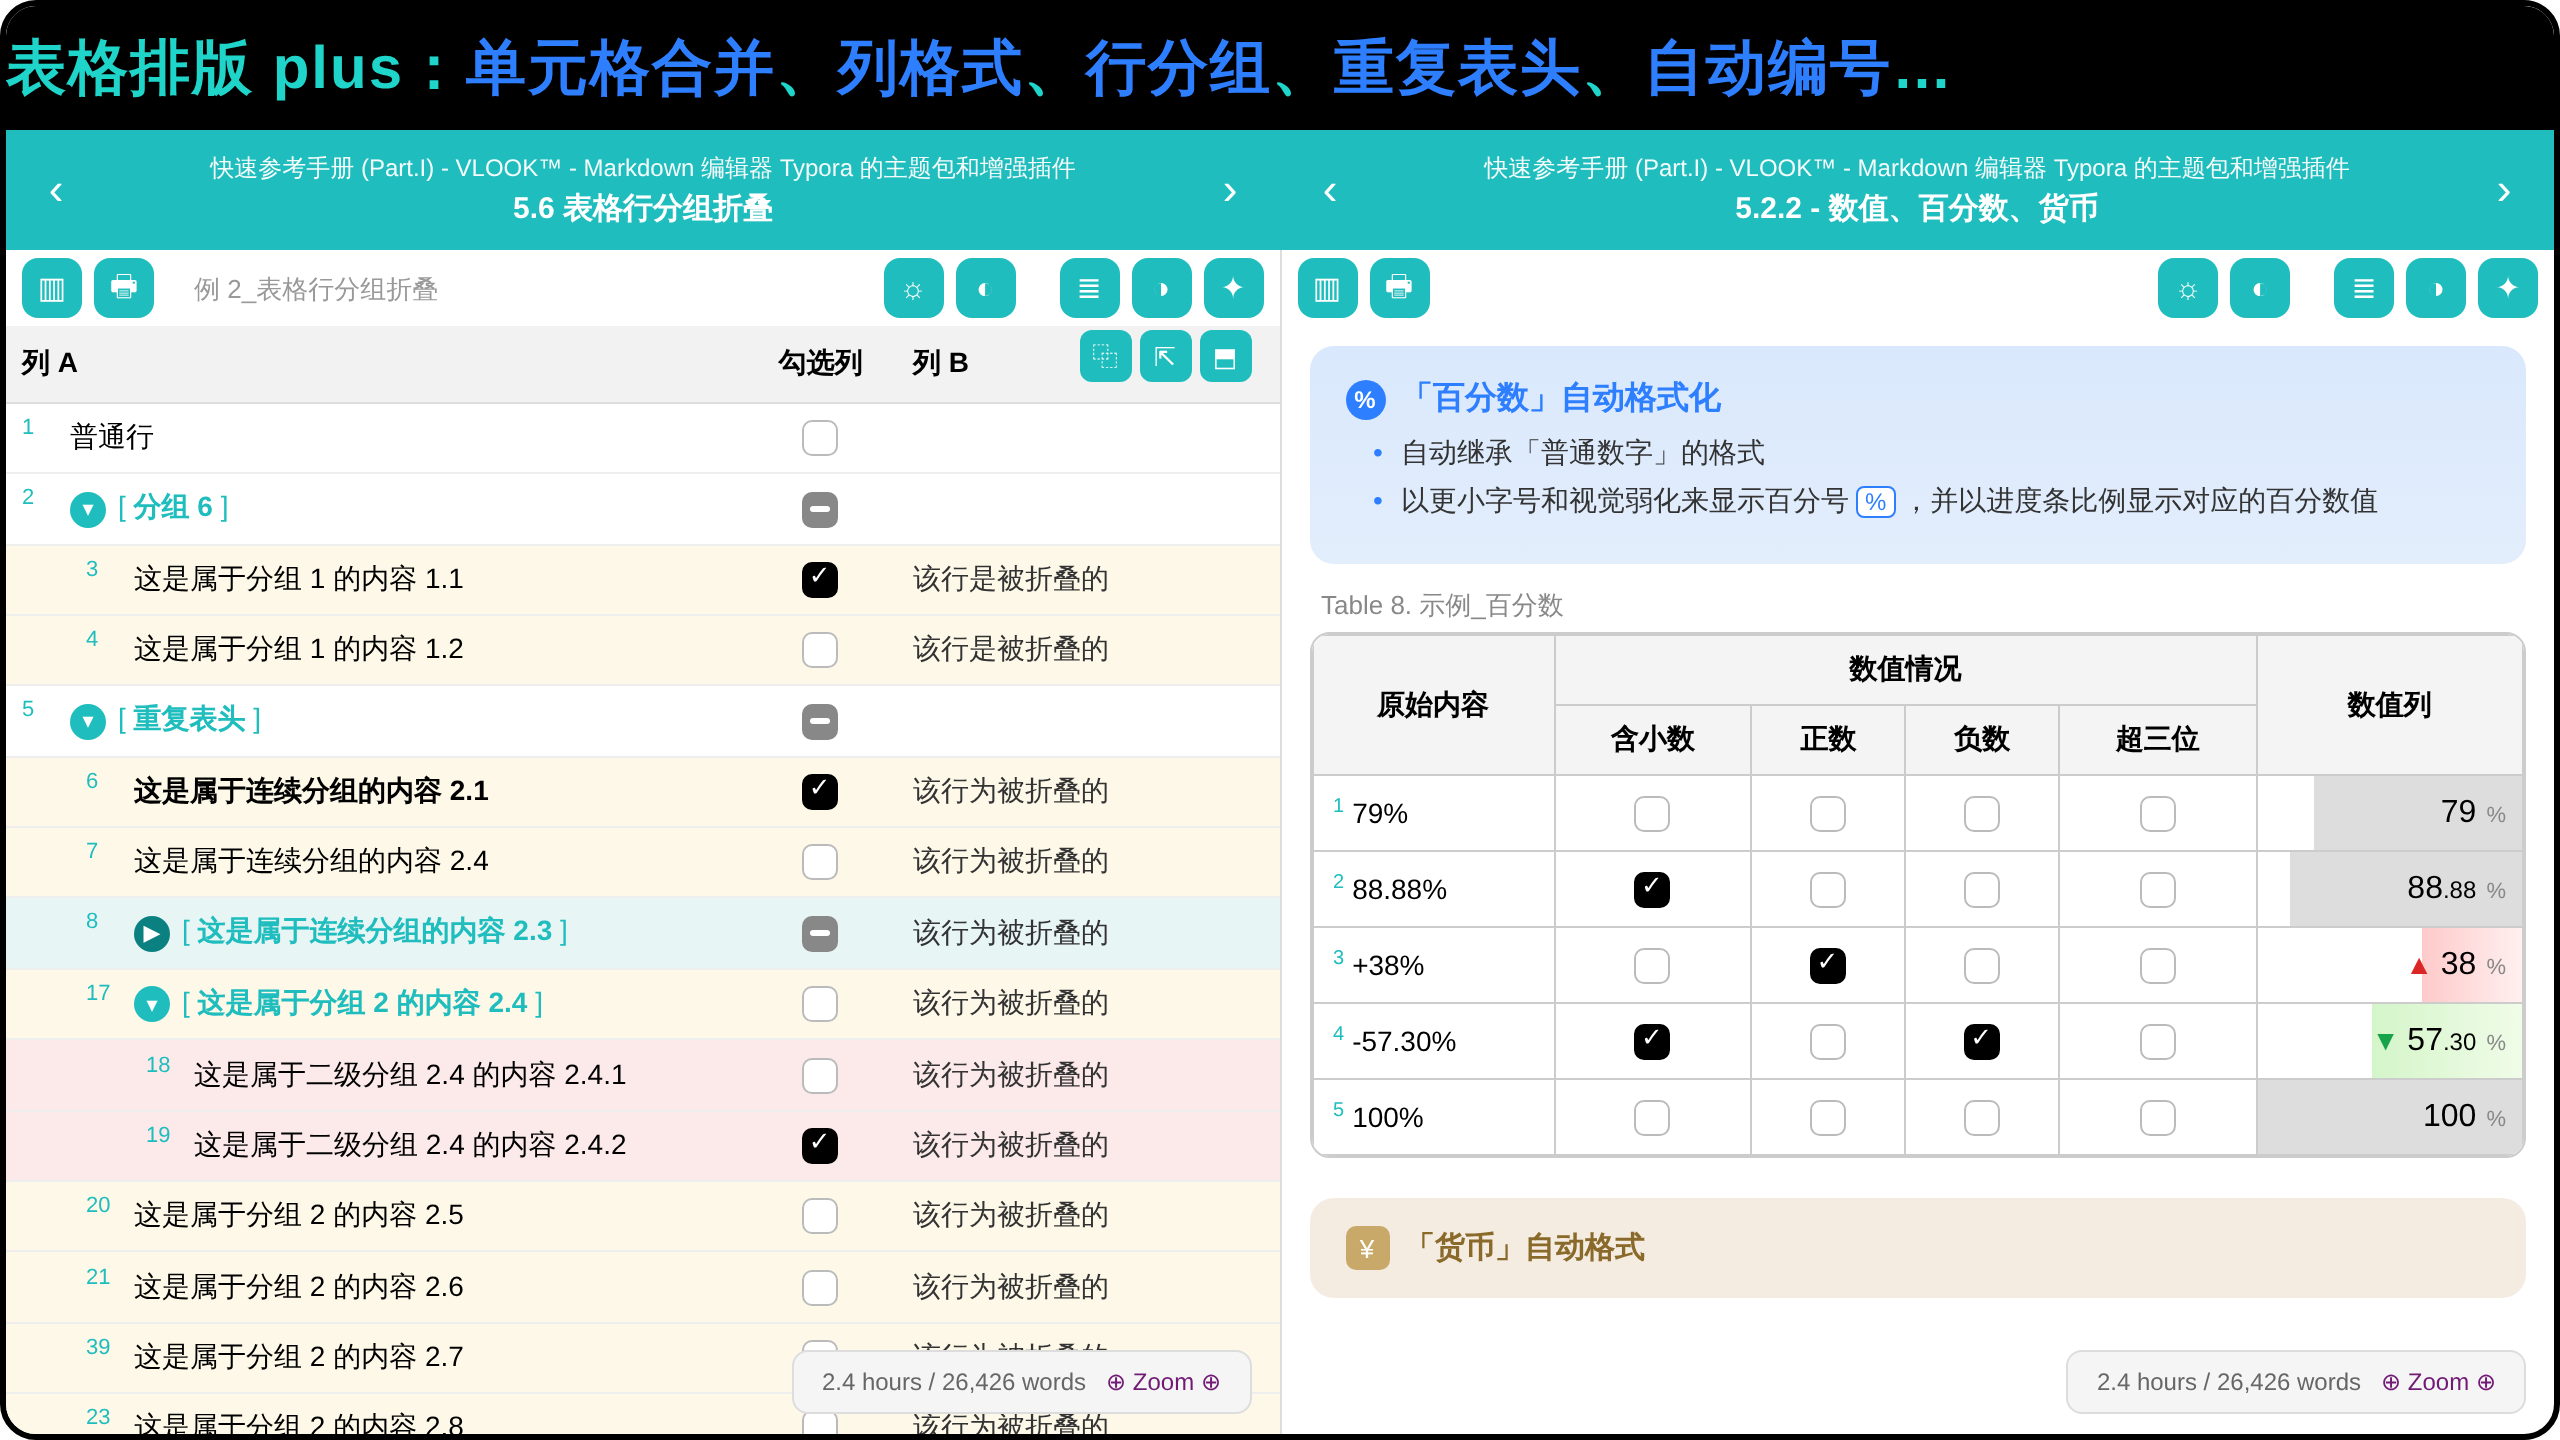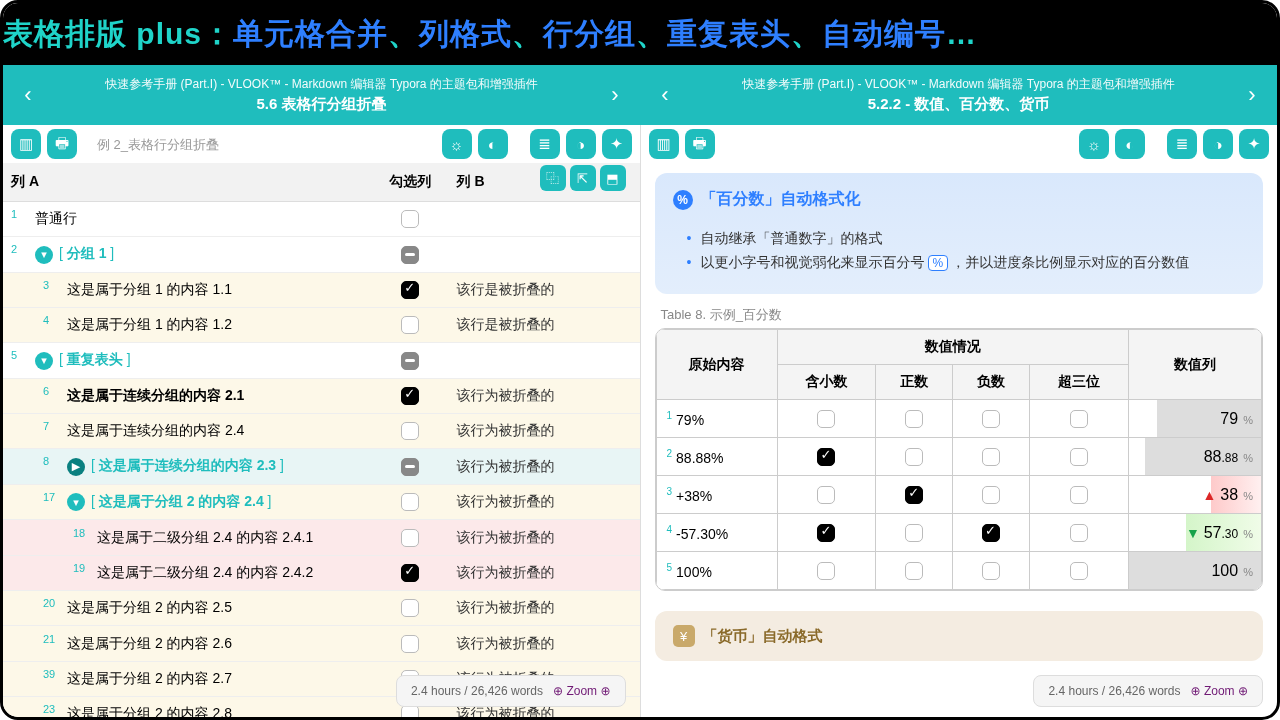--- a/index.html
+++ b/index.html
@@ -36,21 +36,21 @@
 .cb.checked::after{content:"✓";color:#fff;position:absolute;top:-2px;left:2px;font-size:13px}
 .cb.dash{background:#888;border-color:#888;position:relative}
 .cb.dash::after{content:"";position:absolute;top:6px;left:3px;right:3px;height:3px;background:#fff;border-radius:2px}
 .left-scroll{height:calc(100% - 38px);overflow-y:auto;overflow-x:hidden}
 .left-scroll::-webkit-scrollbar{width:8px}
 .left-scroll::-webkit-scrollbar-thumb{background:#ccc;border-radius:4px}
 .row-yellow{background:#fdf8e8}
 .row-pink{background:#fce9ea}
 .row-hover{background:#e8f5f5}
 .info-block{background:linear-gradient(180deg,#d9e8fc,#e3eefc);border-radius:12px;margin:10px 14px;padding:16px 18px;font-size:14px;color:#333}
-.info-title{color:#2e7fff;font-weight:700;font-size:16px;margin-bottom:20px}
+.info-title{color:#2e7fff;font-weight:700;font-size:16px;margin-bottom:8px}
 .pct-badge{display:inline-flex;width:20px;height:20px;border-radius:50%;background:#2e7fff;color:#fff;align-items:center;justify-content:center;font-size:12px;margin-right:8px}
 .info-block ul{list-style:none;padding-left:14px}
 .info-block li{margin:6px 0;position:relative;padding-left:14px}
 .info-block li::before{content:"•";position:absolute;left:0;color:#2e7fff}
 .tag{display:inline-block;background:#fff;border:1px solid #2e7fff;color:#2e7fff;border-radius:4px;padding:0 4px;font-size:12px;margin:0 3px}
 .tbl2-wrap{margin:4px 14px;border:1px solid #ccc;border-radius:10px;overflow:hidden}
 .tbl2{width:100%;border-collapse:collapse;font-size:14px}
 .tbl2 th,.tbl2 td{border:1px solid #ccc;padding:8px 10px;text-align:center}
 .tbl2 th{background:#f4f4f4;font-weight:700}
 .tbl2 td.left{text-align:left}
@@ -131,21 +131,21 @@
             <th>列 B</th>
           </tr>
         </thead>
         <tbody id="left-tbody">
             <tr class="">
               <td class="indent0"><span class="rownum">1</span><span>普通行</span></td>
               <td style="text-align: center;"><span class="cb "></span></td>
               <td><span class="colB-txt"></span></td>
             </tr>
             <tr class="">
-              <td class="indent0"><span class="rownum">2</span><span class="chevron">▾</span><span class="bracket">[ </span><span class="group-label">分组 1</span><span class="bracket"> ]</span></td>
+              <td class="indent0"><span class="rownum">2</span><span class="chevron">▾</span><span class="bracket">[ </span><span class="group-label">分组 6</span><span class="bracket"> ]</span></td>
               <td style="text-align: center;"><span class="cb dash"></span></td>
               <td><span class="colB-txt"></span></td>
             </tr>
             <tr class="row-yellow">
               <td class="indent1"><span class="rownum">3</span><span>这是属于分组 1 的内容 1.1</span></td>
               <td style="text-align: center;"><span class="cb checked"></span></td>
               <td><span class="colB-txt">该行是被折叠的</span></td>
             </tr>
             <tr class="row-yellow">
               <td class="indent1"><span class="rownum">4</span><span>这是属于分组 1 的内容 1.2</span></td>

